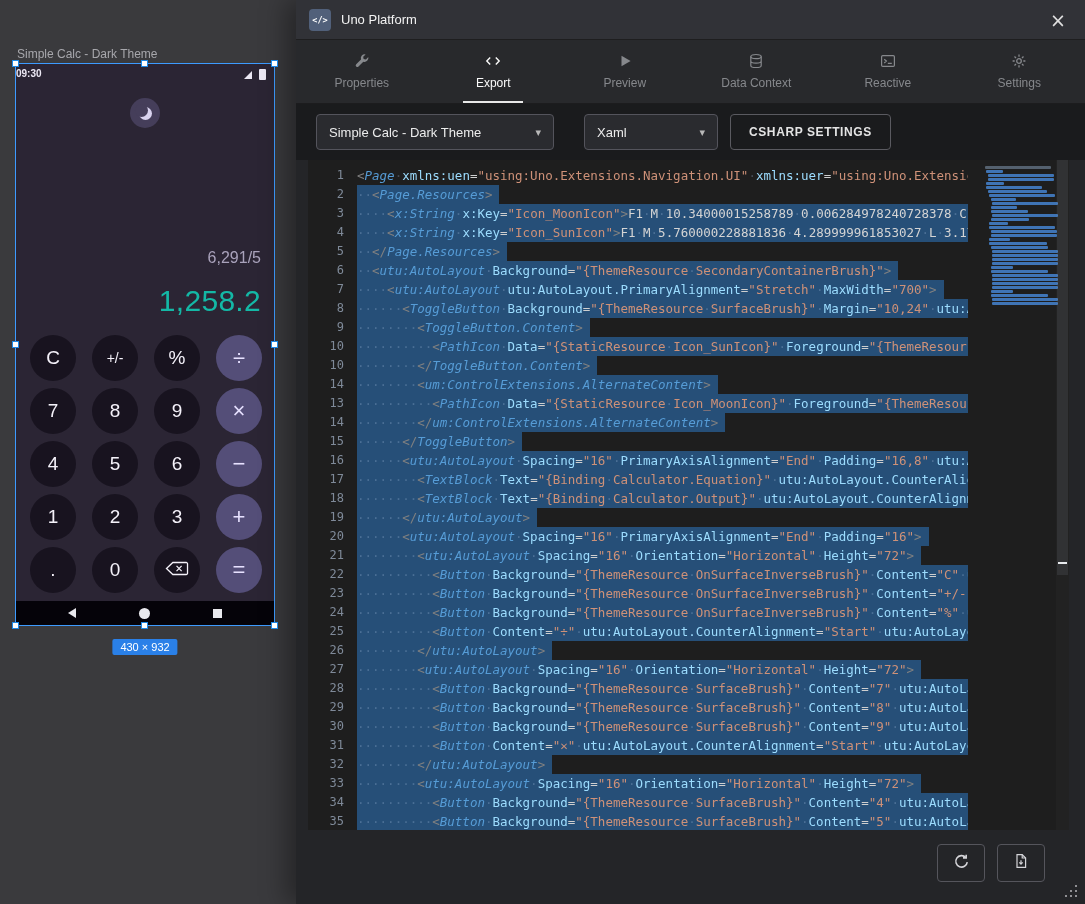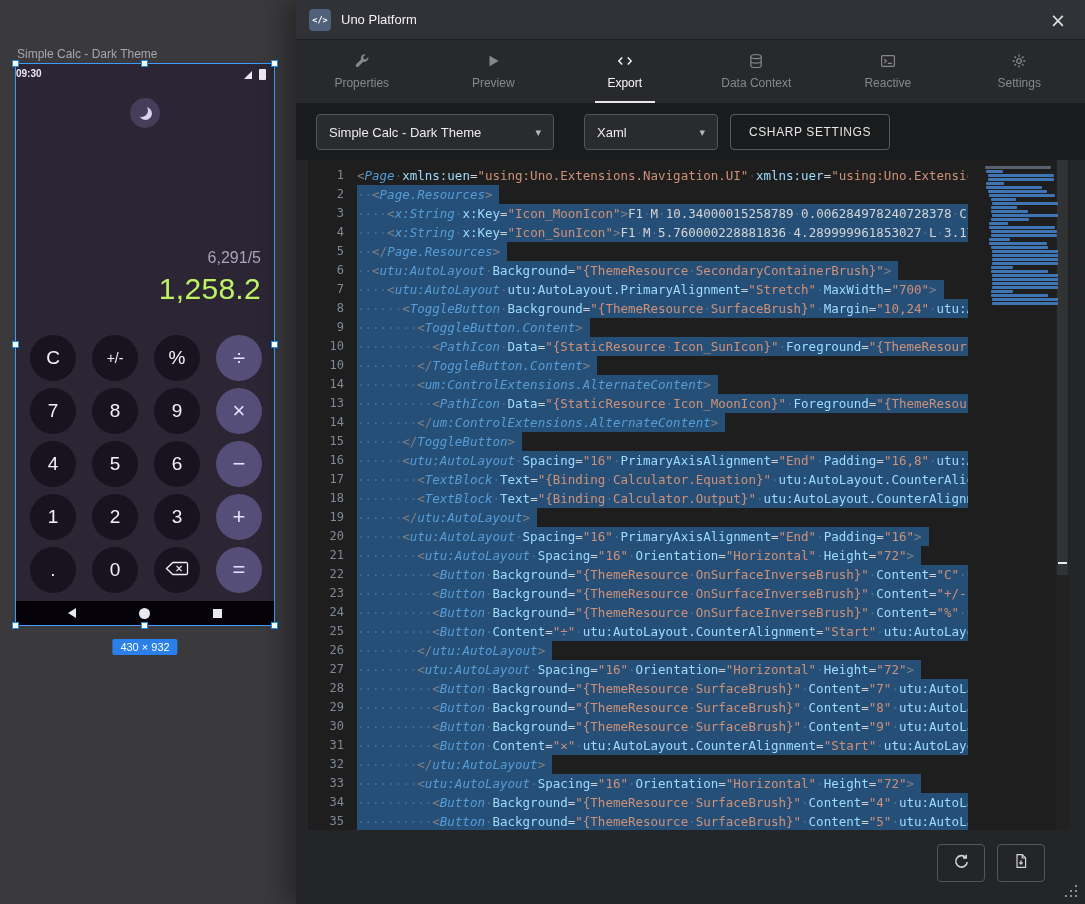--- a/index.html
+++ b/index.html
@@ -15,21 +15,21 @@
   .h-sw{left:-4px;bottom:-4px}.h-s{left:calc(50% - 4px);bottom:-4px}.h-se{right:-4px;bottom:-4px}
 
   .phone { position:absolute; inset:0; background:var(--c-phone-bg,#2b2534); border-radius:3px; overflow:hidden; }
   .p-time { position:absolute; left:0; top:4px; font-size:10px; font-weight:bold; color:#ece8f4; }
   .p-sig { position:absolute; right:22px; top:7px; width:0; height:0; border-left:8px solid transparent; border-bottom:8px solid #ece8f4; }
   .p-bat { position:absolute; right:8px; top:5px; width:7px; height:11px; background:#ece8f4; border-radius:1px; }
   .theme-toggle { position:absolute; left:50%; top:34px; transform:translateX(-50%); width:30px; height:30px; border-radius:50%; background:#453e5a; display:flex; align-items:center; justify-content:center; }
   .moon { position:relative; width:13px; height:13px; border-radius:50%; background:#d9d3ef; }
   .moon::after { content:''; position:absolute; left:-4px; top:-3px; width:13px; height:13px; border-radius:50%; background:#453e5a; }
   .p-eq  { position:absolute; right:13px; top:185px; font-size:16px; color:#a9a2bb; }
-  .p-out { position:absolute; right:13px; top:208px; font-size:30px; color:#bef264; letter-spacing:.3px; }
+  .p-out { position:absolute; right:13px; top:220px; font-size:30px; color:#14b8a6; letter-spacing:.3px; }
   .keypad { position:absolute; left:14px; top:271px; display:grid; grid-template-columns:repeat(4,46px); grid-auto-rows:46px; column-gap:16px; row-gap:7px; }
   .key { width:46px; height:46px; border-radius:50%; background:var(--c-key-dark,#18131f); color:#f5f2fa; display:flex; align-items:center; justify-content:center; font-size:19px; }
   .key.accent { background:var(--c-key-accent,#544e78); color:#e7e1ff; font-size:22px; }
   [data-name="key-plusminus"] { font-size:14px; }
   .p-nav { position:absolute; left:0; right:0; bottom:0; height:24px; background:#050309; display:flex; align-items:center; justify-content:space-between; padding:0 52px; }
   .nav-back { width:0; height:0; border-top:5px solid transparent; border-bottom:5px solid transparent; border-right:8px solid #e9e9ee; }
   .nav-home { width:11px; height:11px; border-radius:50%; background:#e9e9ee; }
   .nav-sq { width:9px; height:9px; background:#e9e9ee; }
   .size-badge { position:absolute; left:145px; top:639px; transform:translateX(-50%); background:var(--c-accent,#2a80e8); color:#fff; font-size:11px; padding:2px 8px; border-radius:2px; white-space:nowrap; }
 
@@ -45,21 +45,21 @@
   .tab svg { display:block; }
   .tab-label { font-size:12px; }
   .tab.active { color:#fafafa; }
   .tab.active::after { content:''; position:absolute; bottom:0; left:50%; transform:translateX(-50%); width:60px; height:2px; background:#e8e8e8; }
 
   .toolbar { height:56px; background:#1a1b1d; display:flex; align-items:center; padding:0 20px; }
   .select { height:36px; background:#2a2b2f; border:1px solid #54545c; border-radius:4px; display:flex; align-items:center; justify-content:space-between; padding:0 12px; color:#ececec; font-size:13px; }
   .select .caret { color:#b8b8b8; font-size:11px; margin-left:14px; font-family:"DejaVu Sans",sans-serif; }
   .sel-page { width:238px; }
   .sel-format { width:134px; margin-left:30px; }
-  .csharp-btn { height:36px; margin-left:12px; padding:0 18px; border:1px solid #5a5a60; border-radius:4px; background:transparent; color:#e4e4e4; font-size:12px; font-weight:normal; letter-spacing:.6px; display:flex; align-items:center; font-family:"Liberation Sans",sans-serif; }
+  .csharp-btn { height:36px; margin-left:12px; padding:0 18px; border:1px solid #5a5a60; border-radius:4px; background:transparent; color:#e4e4e4; font-size:12px; font-weight:bold; letter-spacing:.6px; display:flex; align-items:center; font-family:"Liberation Sans",sans-serif; }
 
   .editor { position:relative; margin:0 16px 0 12px; height:670px; background:#1e1e1e; overflow:hidden; font-family:"DejaVu Sans Mono",monospace; }
   .code-scroll { position:absolute; inset:0; padding-top:6px; }
   .cline { display:flex; height:19px; line-height:19px; font-size:12.5px; white-space:pre; }
   .lnum { width:36px; text-align:right; color:#7f8a99; flex:none; font-size:12px; }
   .lcode { margin-left:13px; width:611px; overflow:hidden; flex:none; }
   .lwrap { display:inline-block; height:19px; }
   .lwrap.sel { background:var(--c-selection,#264f78); padding-right:7px; }
   .ws { color:rgba(170,195,225,.28); }
   .tk-p { color:var(--c-punct,#808080); }
@@ -156,35 +156,35 @@
 
     <div class="tabbar" data-name="tab-bar">
         <div class="tab" data-name="tab-properties">
           <span data-name="wrench-icon">
             <svg viewBox="0 0 16 16" width="16" height="16">
               <path fill="currentColor" d="M14.3 4.1a3.9 3.9 0 0 1-5 4.6l-4.8 4.8a1.6 1.6 0 1 1-2.3-2.3l4.8-4.8a3.9 3.9 0 0 1 4.6-5L9.2 3.8l.4 2.3 2.3.4z"></path>
             </svg>
           </span>
           <span class="tab-label" data-name="tab-label">Properties</span>
         </div>
+        <div class="tab active" data-name="tab-export">
+          <span data-name="code-icon">
+            <svg viewBox="0 0 16 16" width="16" height="16" fill="none" stroke="currentColor" stroke-width="1.4">
+              <path d="M5.2 4.4 1.8 8l3.4 3.6M10.8 4.4 14.2 8l-3.4 3.6"></path>
+            </svg>
+          </span>
+          <span class="tab-label" data-name="tab-label">Export</span>
+        </div>
         <div class="tab" data-name="tab-preview">
           <span data-name="play-icon">
             <svg viewBox="0 0 16 16" width="16" height="16">
               <path fill="currentColor" d="M4.5 2.8v10.4L13.6 8z"></path>
             </svg>
           </span>
           <span class="tab-label" data-name="tab-label">Preview</span>
-        </div>
-        <div class="tab active" data-name="tab-export">
-          <span data-name="code-icon">
-            <svg viewBox="0 0 16 16" width="16" height="16" fill="none" stroke="currentColor" stroke-width="1.4">
-              <path d="M5.2 4.4 1.8 8l3.4 3.6M10.8 4.4 14.2 8l-3.4 3.6"></path>
-            </svg>
-          </span>
-          <span class="tab-label" data-name="tab-label">Export</span>
         </div>
         <div class="tab" data-name="tab-data-context">
           <span data-name="database-icon">
             <svg viewBox="0 0 16 16" width="16" height="16" fill="none" stroke="currentColor" stroke-width="1.2">
               <ellipse cx="8" cy="3.6" rx="5.2" ry="2.1"></ellipse>
               <path d="M2.8 3.6v8.8c0 1.2 2.3 2.1 5.2 2.1s5.2-.9 5.2-2.1V3.6M2.8 8c0 1.2 2.3 2.1 5.2 2.1S13.2 9.2 13.2 8"></path>
             </svg>
           </span>
           <span class="tab-label" data-name="tab-label">Data Context</span>
         </div>

